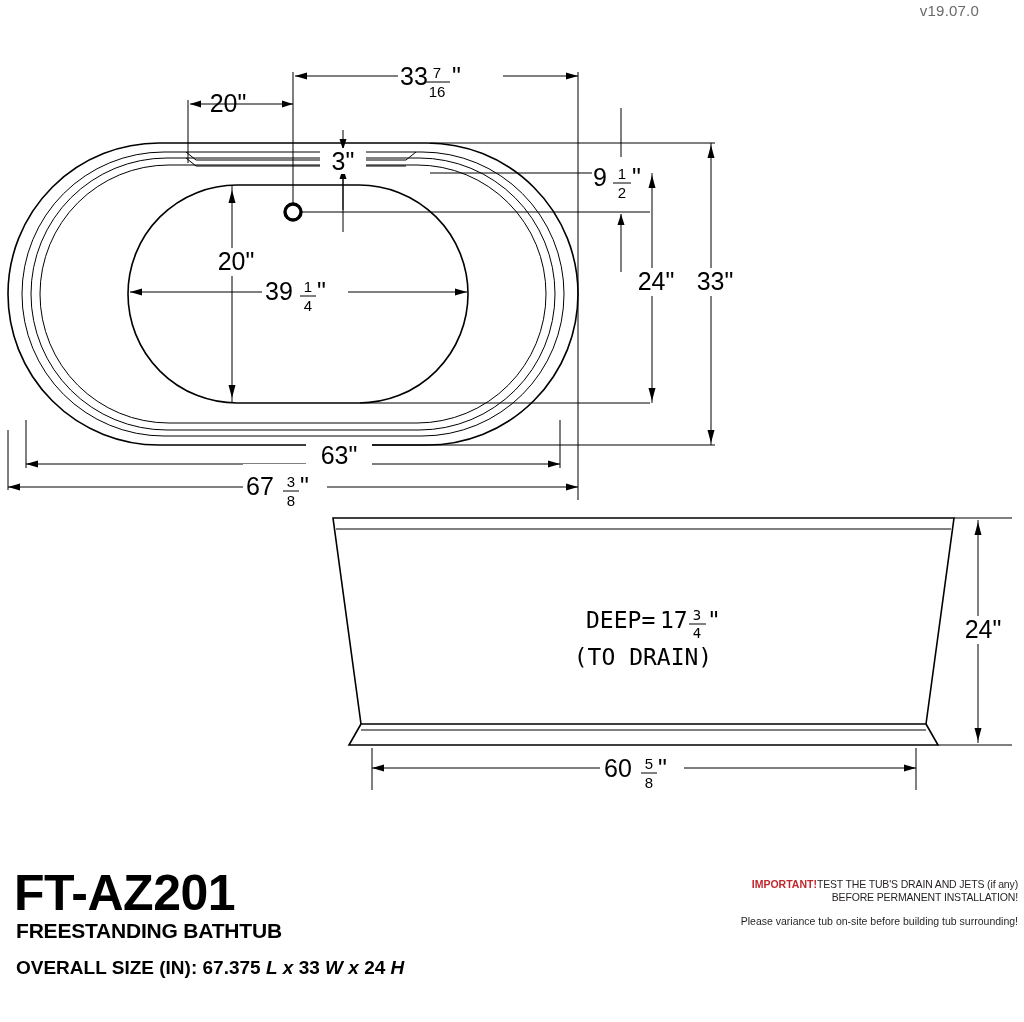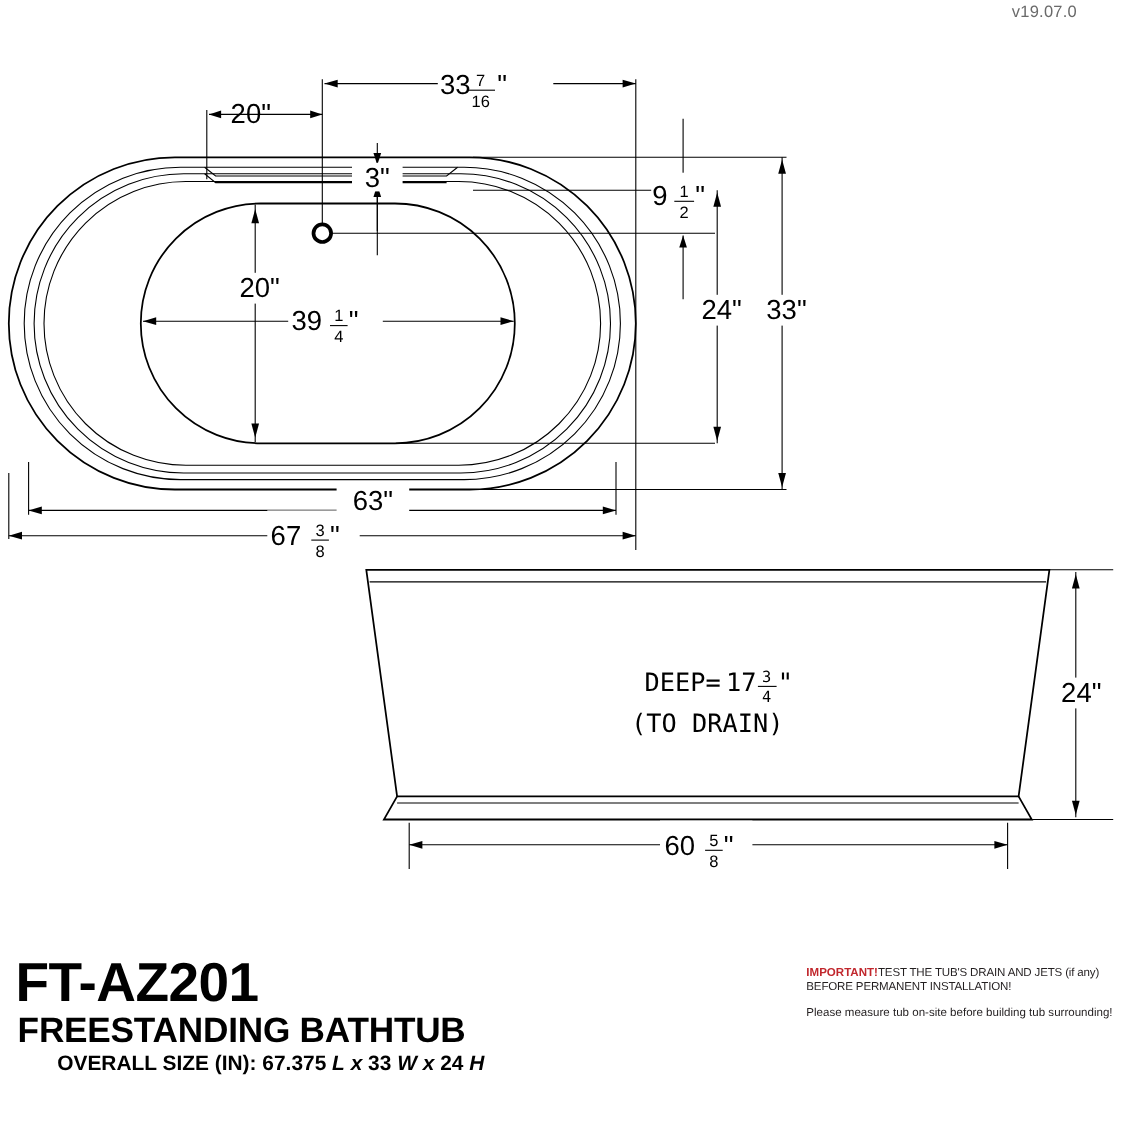--- a/index.html
+++ b/index.html
@@ -64,34 +64,33 @@
     letter-spacing: -0.5px;
     line-height: 1;
     white-space: nowrap;
   }
   .product-type {
     position: absolute;
     left: 16px;
     top: 62px;
     font-family: "Liberation Sans", sans-serif;
     font-weight: bold;
-    font-size: 32px;
+    font-size: 21px;
     letter-spacing: -0.2px;
     line-height: 1;
     white-space: nowrap;
   }
   .spec-line {
     position: absolute;
     left: 16px;
     font-family: "Liberation Sans", sans-serif;
     font-weight: bold;
     font-size: 19px;
     line-height: 1;
     white-space: nowrap;
-    margin-left: 36px;
   }
   .spec-line.line1 { top: 100px; }
   .spec-line.line2 { top: 130px; }
   .spec-line .ital {
     font-style: italic;
     font-weight: bold;
   }
 
   
   .notes {
@@ -99,20 +98,21 @@
     left: 733px;
     top: 878px;
     width: 285px;
     font-family: "Liberation Sans", sans-serif;
     font-size: 10.5px;
     line-height: 1.28;
     color: #231f20;
   }
   .notes p {
     margin: 0 0 10px 0;
+    text-align: right;
   }
   .notes p:last-child { margin-bottom: 0; }
   .note-important {
     color: #c1272d;
     font-weight: bold;
   }
   .note-caps {
     letter-spacing: -0.15px;
   }
 
@@ -358,16 +358,16 @@
       <span>24</span>
       <span class="ital">H</span>
     </div>
 
   </div>
 
   <div class="notes">
     <p>
       <span class="note-important">IMPORTANT!</span><span class="note-caps">TEST THE TUB'S DRAIN AND JETS (if any) BEFORE PERMANENT INSTALLATION!</span>
     </p>
-    <p>Please measure tub on-site before building tub surrounding!</p>
+    <p>Please variance tub on-site before building tub surrounding!</p>
   </div>
 
 </div>
 
 </body></html>

